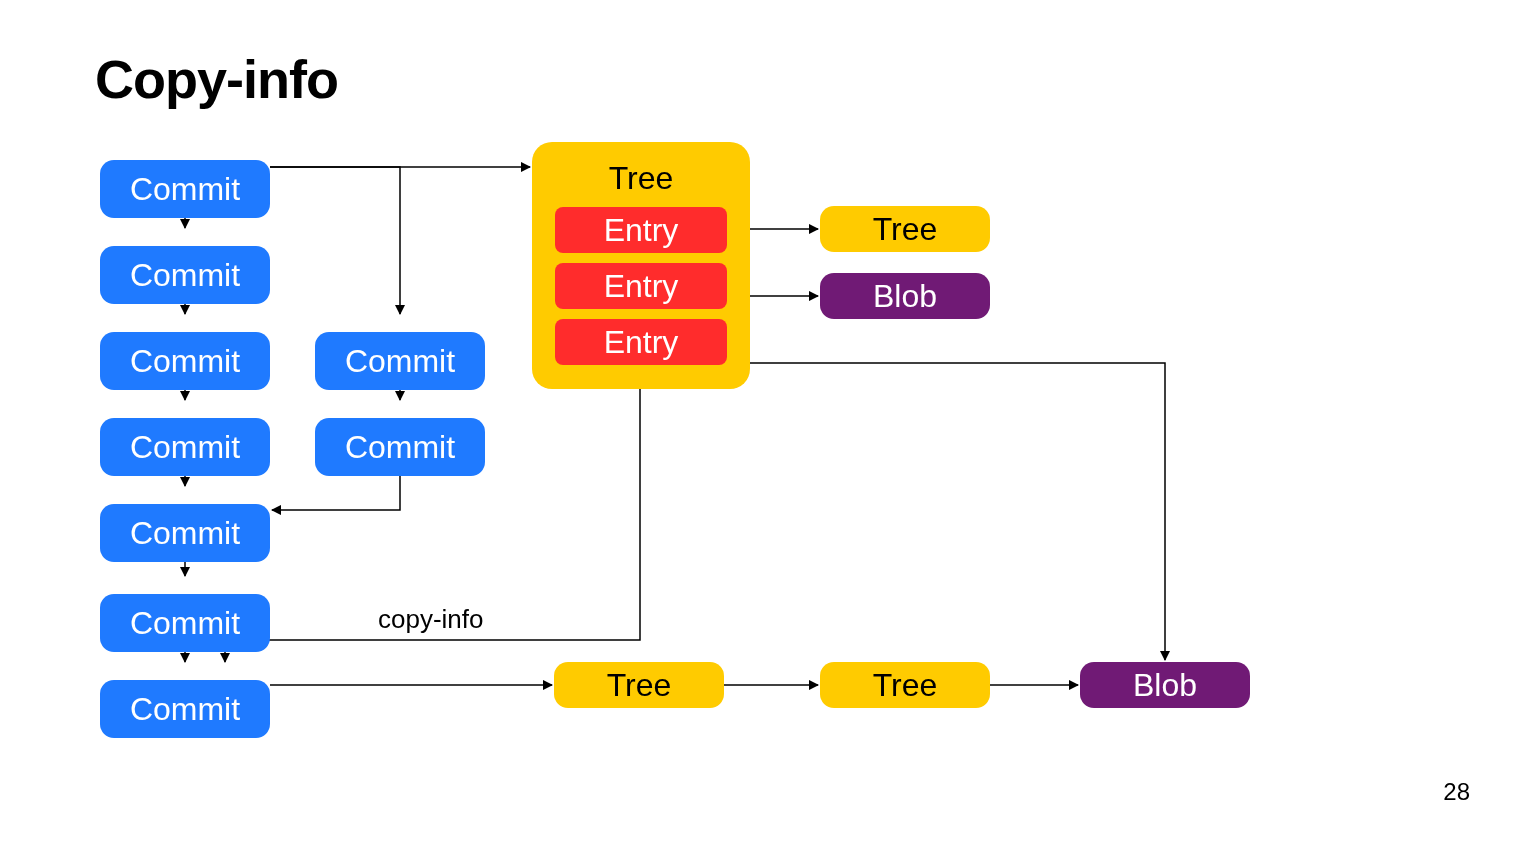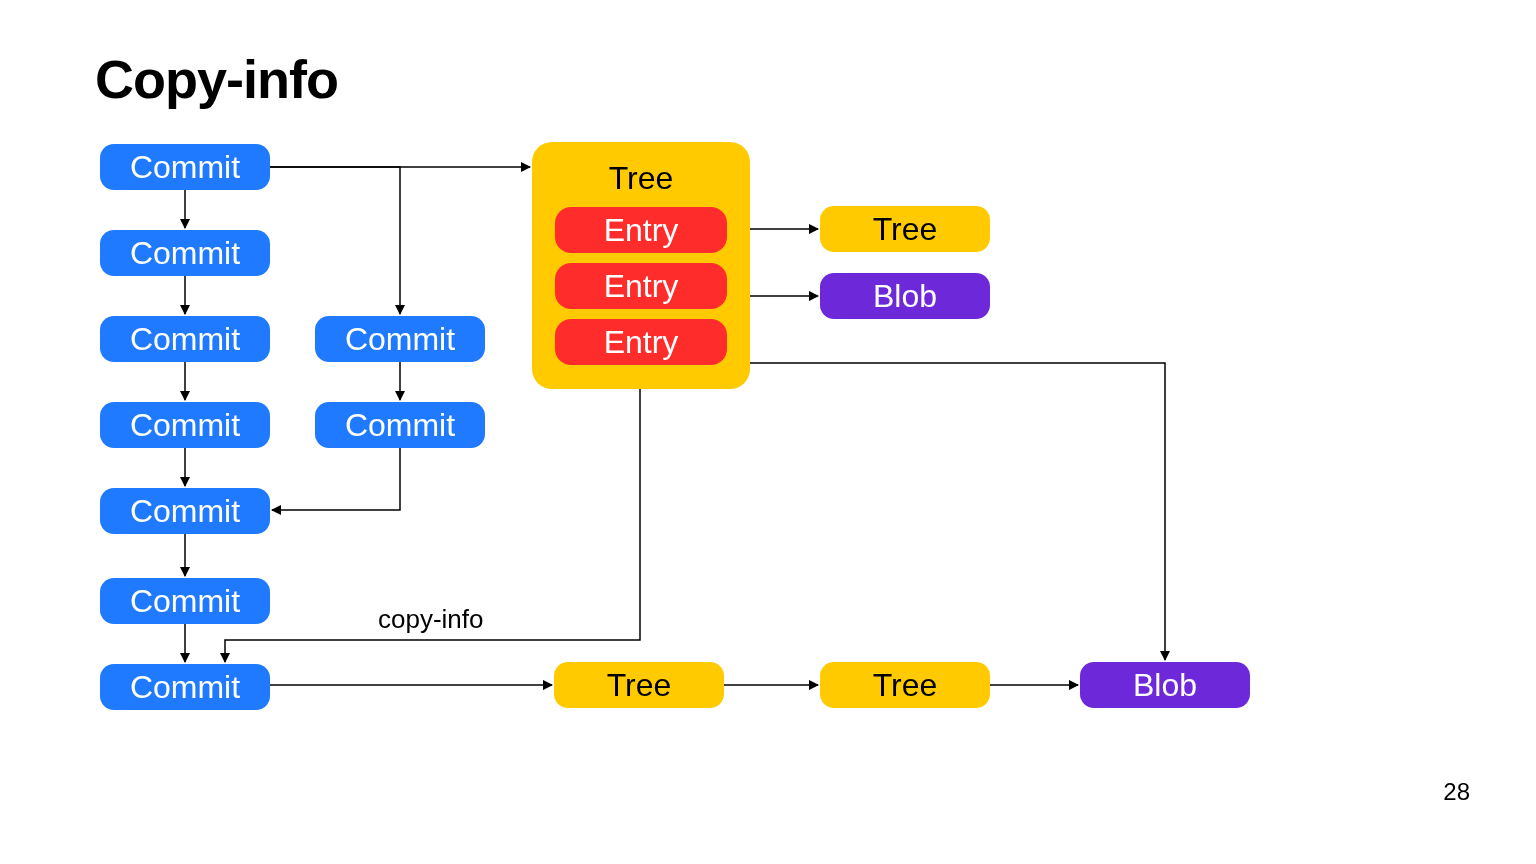--- a/index.html
+++ b/index.html
@@ -25,59 +25,60 @@
     position: absolute;
     border-radius: 14px;
     display: flex;
     align-items: center;
     justify-content: center;
     font-size: 32px;
     font-weight: 400;
   }
   .commit {
     width: 170px;
-    height: 46px;
+    height: 58px;
     background: #1f7aff;
     color: #ffffff;
+    margin-top: 16px;
   }
   .tree-big {
     background: #ffcb00;
     border-radius: 20px;
     padding: 14px 14px 14px 14px;
     width: 218px;
   }
   .tree-big .hdr {
     text-align: center;
     font-size: 32px;
     color: #000;
     margin-bottom: 10px;
     margin-top: 4px;
   }
   .entry {
     background: #ff2c2c;
     color: #fff;
-    border-radius: 16px;
+    border-radius: 8px;
     width: 172px;
     height: 46px;
     margin: 10px auto;
     display: flex;
     align-items: center;
     justify-content: center;
     font-size: 32px;
   }
   .tree-sm {
     width: 170px;
     height: 46px;
     background: #ffcb00;
     color: #000;
   }
   .blob {
     width: 170px;
     height: 46px;
-    background: #6d28d9;
+    background: #701a75;
     color: #fff;
   }
   .page-num {
     position: absolute;
     right: 66px;
     bottom: 58px;
     font-size: 24px;
     color: #000;
   }
   .edge-label {

